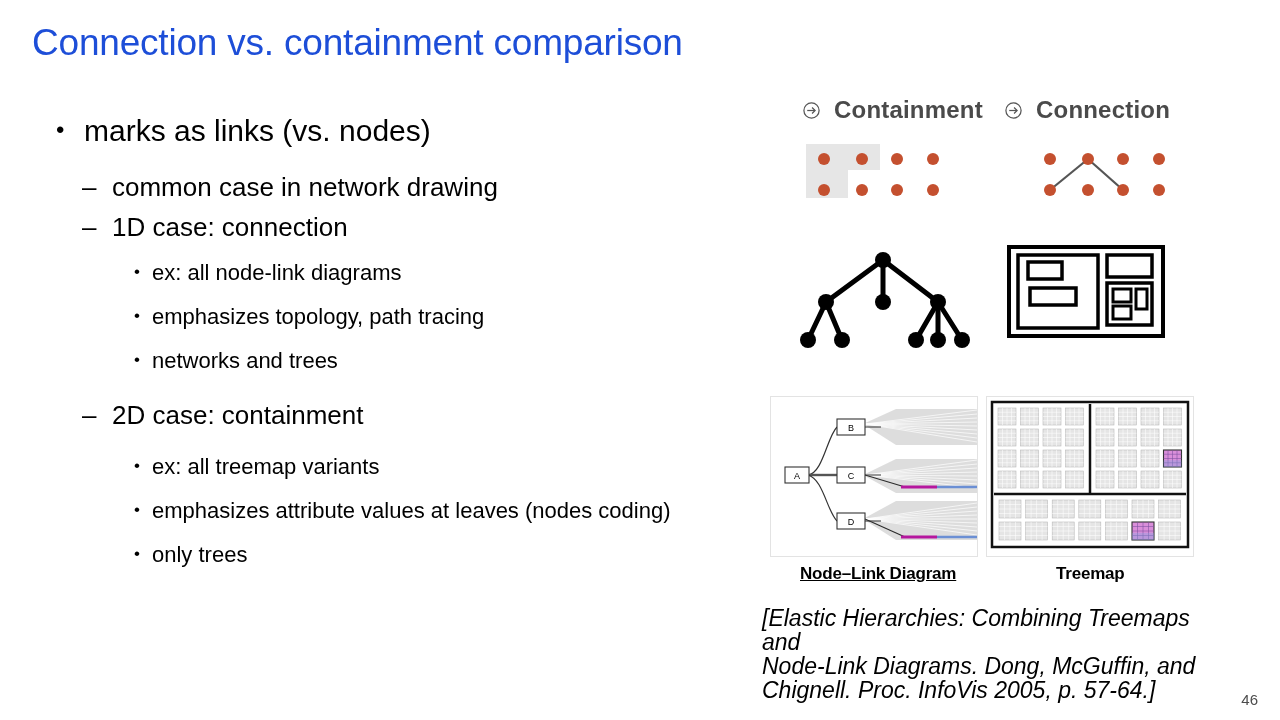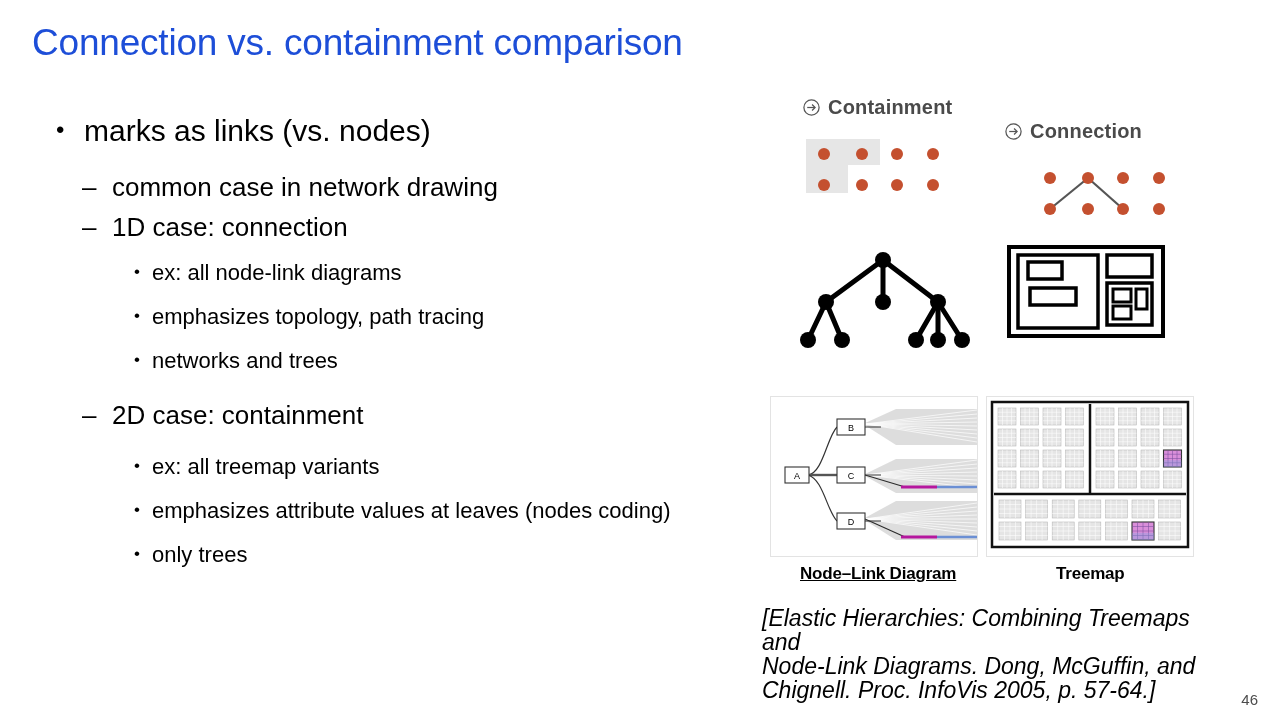--- a/index.html
+++ b/index.html
@@ -95,27 +95,27 @@
   
   #marks-row {
     position: relative;
     height: 130px;
   }
   .mark-fig {
     position: absolute;
     top: 0;
   }
   #mark-fig-containment { left: 46px; }
-  #mark-fig-connection  { left: 248px; margin-top: 24px; }
+  #mark-fig-connection  { left: 248px; }
 
   .mark-head {
     display: flex;
     align-items: center;
-    gap: 7px;
-    font-size: 20px;
+    gap: 13px;
+    font-size: 24px;
     font-weight: bold;
     color: #4a4a4a;
     letter-spacing: 0.2px;
     white-space: nowrap;
   }
   .circ-arrow { display: block; }
 
   .dotgrid {
     position: relative;
     width: 150px;

